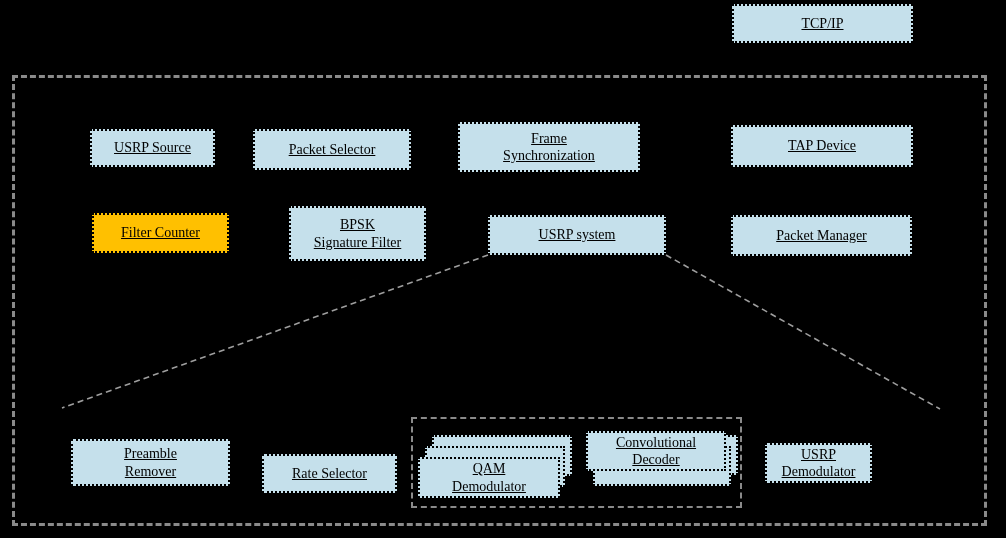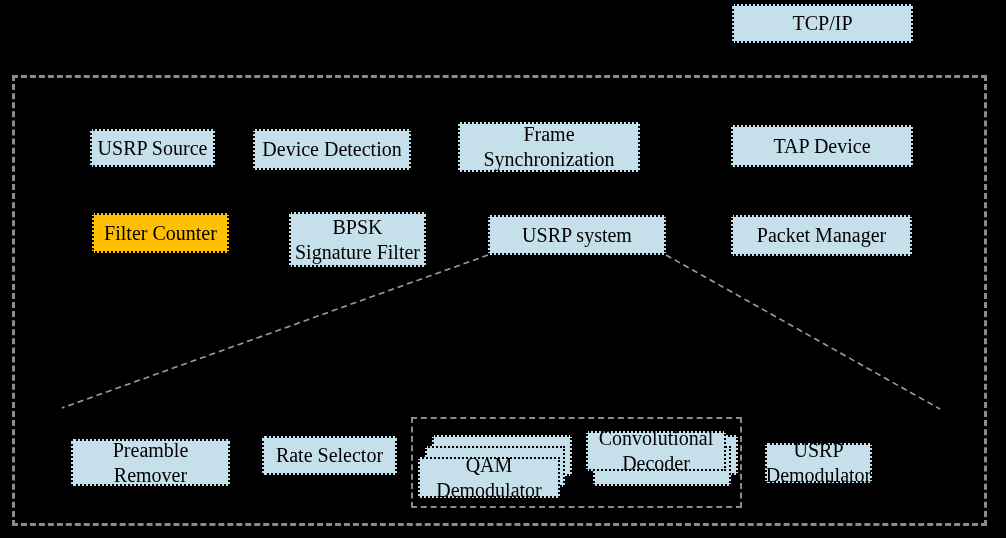--- a/index.html
+++ b/index.html
@@ -23,23 +23,24 @@
   .box {
     position: absolute;
     box-sizing: border-box;
     background: var(--block-fill);
     border: 2px dotted var(--block-border);
     color: var(--text);
     display: flex;
     align-items: center;
     justify-content: center;
     text-align: center;
-    font-size: 20px;
+    font-size: 14px;
     line-height: 1.25;
     white-space: pre-line;
+    text-decoration: underline;
   }
   .box.gold { background: var(--highlight-fill); }
   .boundary {
     position: absolute;
     box-sizing: border-box;
     left: 12px; top: 75px; width: 975px; height: 451px;
     border: 3px dashed var(--boundary-dash);
   }
   .group-outline {
     position: absolute;
@@ -64,25 +65,25 @@
     stroke-width: 1.6;
     stroke-dasharray: 6 4;
   }
   
   .tcp-ip            { left: 732px; top: 4px;   width: 181px; height: 39px; }
   .usrp-source       { left: 90px;  top: 129px; width: 125px; height: 38px; text-align: right; }
   .packet-detection  { left: 253px; top: 129px; width: 158px; height: 41px; }
   .frame-sync        { left: 458px; top: 122px; width: 182px; height: 50px; }
   .tap-device        { left: 731px; top: 125px; width: 182px; height: 42px; }
   .sample-counter    { left: 92px;  top: 213px; width: 137px; height: 40px; }
-  .bpsk-filter       { left: 289px; top: 212px; width: 137px; height: 55px; }
+  .bpsk-filter       { left: 289px; top: 206px; width: 137px; height: 55px; }
   .ofdm-system       { left: 488px; top: 215px; width: 178px; height: 40px; }
   .packet-manager    { left: 731px; top: 215px; width: 181px; height: 41px; }
   .preamble-remover  { left: 71px;  top: 439px; width: 159px; height: 47px; }
-  .rate-selector     { left: 262px; top: 436px; width: 135px; height: 39px; }
+  .rate-selector     { left: 262px; top: 454px; width: 135px; height: 39px; }
   .qam-back          { left: 432px; top: 435px; width: 140px; height: 41px; }
   .qam-mid           { left: 425px; top: 446px; width: 140px; height: 41px; }
   .qam-front         { left: 418px; top: 457px; width: 142px; height: 41px; }
   .conv-back         { left: 600px; top: 435px; width: 138px; height: 40px; }
   .conv-mid          { left: 593px; top: 446px; width: 138px; height: 40px; }
   .conv-front        { left: 586px; top: 431px; width: 140px; height: 40px; }
   .ofdm-demod        { left: 765px; top: 443px; width: 107px; height: 40px; }
   .crc32             { left: 890px; top: 445px; width: 68px;  height: 38px; }
 </style>
 </head>
@@ -93,21 +94,21 @@
   <div class="box tcp-ip">TCP/IP</div>
 
   <div class="boundary"></div>
 
   <svg class="callouts">
     <line x1="488" y1="255" x2="62" y2="408"></line>
     <line x1="666" y1="255" x2="940" y2="409"></line>
   </svg>
 
   <div class="box usrp-source">USRP Source</div>
-  <div class="box packet-detection">Device Detection</div>
+  <div class="box packet-detection">Packet Selector</div>
   <div class="box tap-device">TAP Device</div>
   <div class="box frame-sync">Frame
 Synchronization</div>
 
   <div class="box gold sample-counter">Filter Counter</div>
   <div class="box bpsk-filter">BPSK
 Signature Filter</div>
   <div class="box ofdm-system">USRP system</div>
   <div class="box packet-manager">Packet Manager</div>
 

